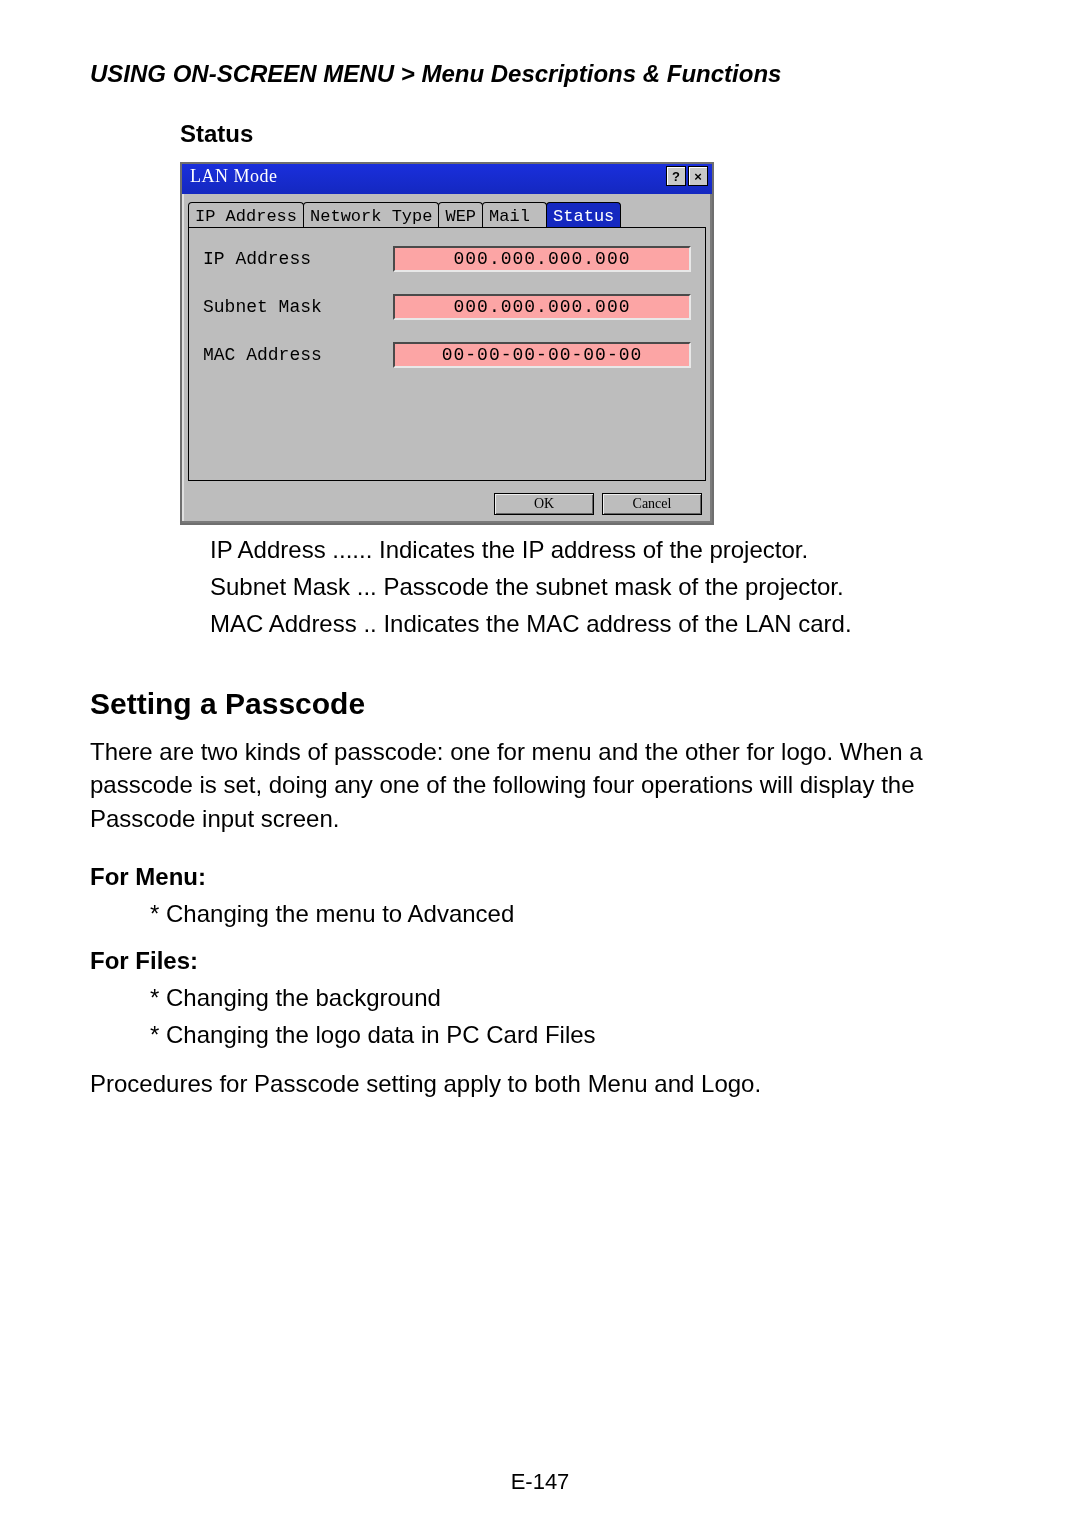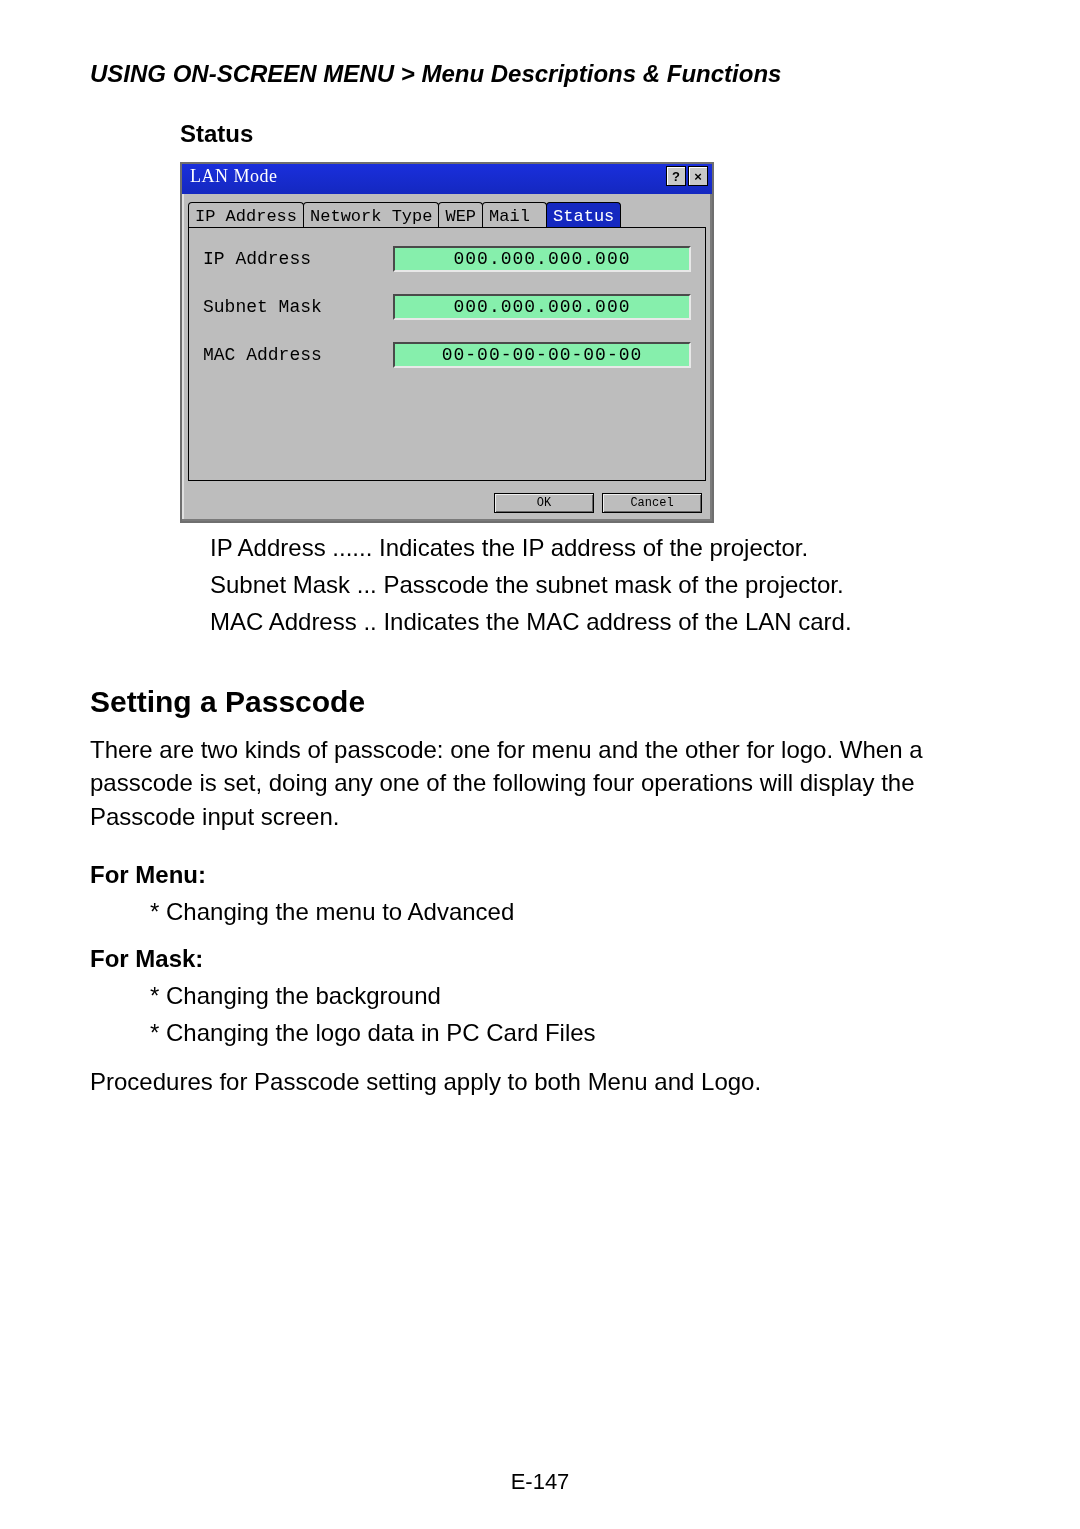--- a/index.html
+++ b/index.html
@@ -13,23 +13,23 @@
   .titlebar-text{font-family:'Times New Roman',serif;letter-spacing:.5px;}
   .titlebar-btns{display:flex;gap:2px;}
   .tb-btn{width:18px;height:18px;background:#c8c8c8;border:1px solid #000;display:flex;align-items:center;justify-content:center;font-size:13px;font-weight:bold;color:#000;line-height:1;box-shadow:inset 1px 1px 0 #fff;}
   .tabs{display:flex;align-items:flex-end;padding:8px 6px 0 6px;gap:0;font-family:'Courier New',monospace;font-size:17px;}
   .tab{padding:2px 6px 0 6px;border:1px solid #000;border-bottom:none;background:#bdbdbd;margin-right:-1px;border-top-left-radius:4px;border-top-right-radius:4px;height:22px;display:flex;align-items:center;}
   .tab.selected{background:#1428c0;color:#fff;}
   .tab .dot{font-family:'Courier New',monospace;}
   .dialog-body{border:1px solid #000;margin:0 6px 6px 6px;padding:18px 14px 90px 14px;background:#bdbdbd;font-family:'Courier New',monospace;font-size:18px;}
   .fld-row{display:flex;align-items:center;margin-bottom:22px;}
   .fld-lbl{width:190px;}
-  .fld-val{flex:1;text-align:center;border:2px solid #6a6a6a;border-top-color:#4a4a4a;border-left-color:#4a4a4a;border-right-color:#e8e8e8;border-bottom-color:#e8e8e8;padding:1px 20px;background:#86efac;letter-spacing:1px;}
+  .fld-val{flex:1;text-align:center;border:2px solid #6a6a6a;border-top-color:#4a4a4a;border-left-color:#4a4a4a;border-right-color:#e8e8e8;border-bottom-color:#e8e8e8;padding:1px 20px;background:#fca5a5;letter-spacing:1px;}
   .dialog-footer{display:flex;justify-content:flex-end;gap:8px;padding:6px 10px 8px 10px;}
-  .dlg-btn{font-family:Liberation Mono, monospace;font-size:12px;background:#bdbdbd;border:1px solid #000;padding:2px 6px;min-width:86px;text-align:center;box-shadow:inset 1px 1px 0 #eee, inset -1px -1px 0 #666;}
+  .dlg-btn{font-family:Liberation Serif, serif;font-size:14px;background:#bdbdbd;border:1px solid #000;padding:2px 6px;min-width:86px;text-align:center;box-shadow:inset 1px 1px 0 #eee, inset -1px -1px 0 #666;}
   .body-text{font-size:24px;line-height:1.4;margin-top:14px;}
   .indent1{margin-left:90px;}
   .defs{margin-left:120px;margin-top:6px;font-size:24px;line-height:1.55;}
   .def-row{display:flex;}
   .def-term{white-space:pre;}
   .h2{font-weight:900;font-size:30px;margin-top:44px;margin-bottom:14px;font-family:Arial,Helvetica,sans-serif;}
   .para{font-size:24px;line-height:1.4;margin-bottom:28px;}
   .sublabel{font-weight:900;font-size:24px;margin-top:6px;font-family:Arial,Helvetica,sans-serif;}
   .bullets{margin:4px 0 14px 60px;font-size:24px;line-height:1.55;}
   .bullets .b{display:block;}
@@ -108,21 +108,21 @@
   </div>
 
   <div class="h2">Setting a Passcode</div>
   <div class="para">There are two kinds of passcode: one for menu and the other for logo. When a passcode is set, doing any one of the following four operations will display the Passcode input screen.</div>
 
   <div class="sublabel">For Menu:</div>
   <div class="bullets">
     <span class="b">* <span>Changing the menu to Advanced</span></span>
   </div>
 
-  <div class="sublabel">For Mask:</div>
+  <div class="sublabel">For Files:</div>
   <div class="bullets">
     <span class="b">* <span>Changing the background</span></span>
     <span class="b">* <span>Changing the logo data in PC Card Files</span></span>
   </div>
 
   <div class="para" style="margin-bottom:0">Procedures for Passcode setting apply to both Menu and Logo.</div>
 
   <div class="pagenum">E-147</div>
 </div>
 

